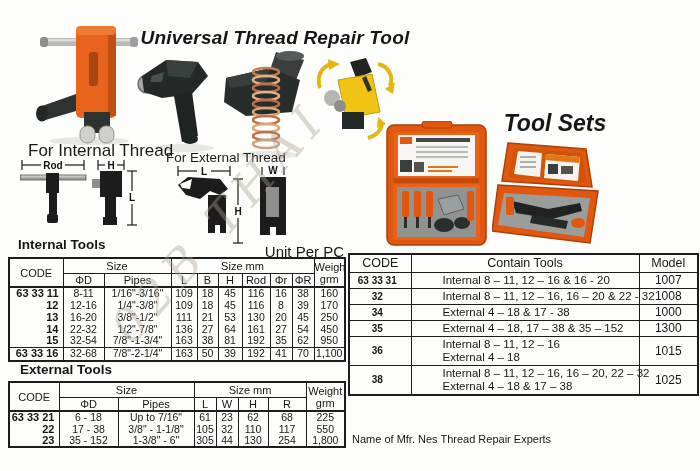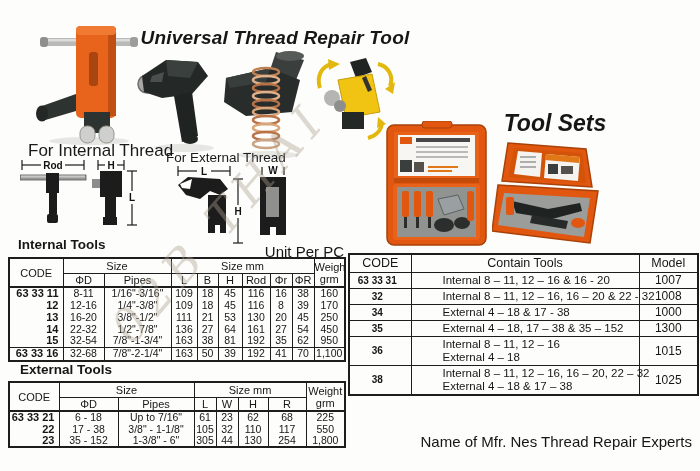--- a/index.html
+++ b/index.html
@@ -8,21 +8,21 @@
           overflow:hidden; font-family:"Liberation Sans", sans-serif; color:#161616; }
   .abs { position:absolute; }
 
   .main-title { left:130px; top:27px; width:290px; text-align:center;
     font-size:19px; font-weight:bold; font-style:italic; letter-spacing:0.2px; z-index:3; }
   .sets-title { left:490px; top:110px; width:130px; text-align:center;
     font-size:23px; font-weight:bold; font-style:italic; z-index:3; }
   .cap { font-size:17px; color:#1a1a1a; z-index:3; }
   .section-h { font-size:13.5px; font-weight:bold; z-index:4; }
   .unit-note { font-size:15px; text-align:right; z-index:4; }
-  .mfr-note { font-size:15px; text-align:right; z-index:4; }
+  .mfr-note { font-size:11px; text-align:left; z-index:4; }
 
   .watermark { left:100px; top:318px; transform:rotate(-49deg); transform-origin:0 0;
     font-family:"DejaVu Serif", serif; font-style:italic; font-size:46px;
     letter-spacing:9px; color:rgba(172,160,143,0.40); white-space:nowrap;
     z-index:6; pointer-events:none; }
 
   table { border-collapse:collapse; table-layout:fixed; background:#fdfdfb; z-index:4; }
   .spec { border:2px solid #1d1d1d; }
   .spec th, .spec td { border-left:1.5px solid #1d1d1d; overflow:hidden; white-space:nowrap; }
   .spec th { font-weight:normal; font-size:11px; text-align:center; height:15px; }

